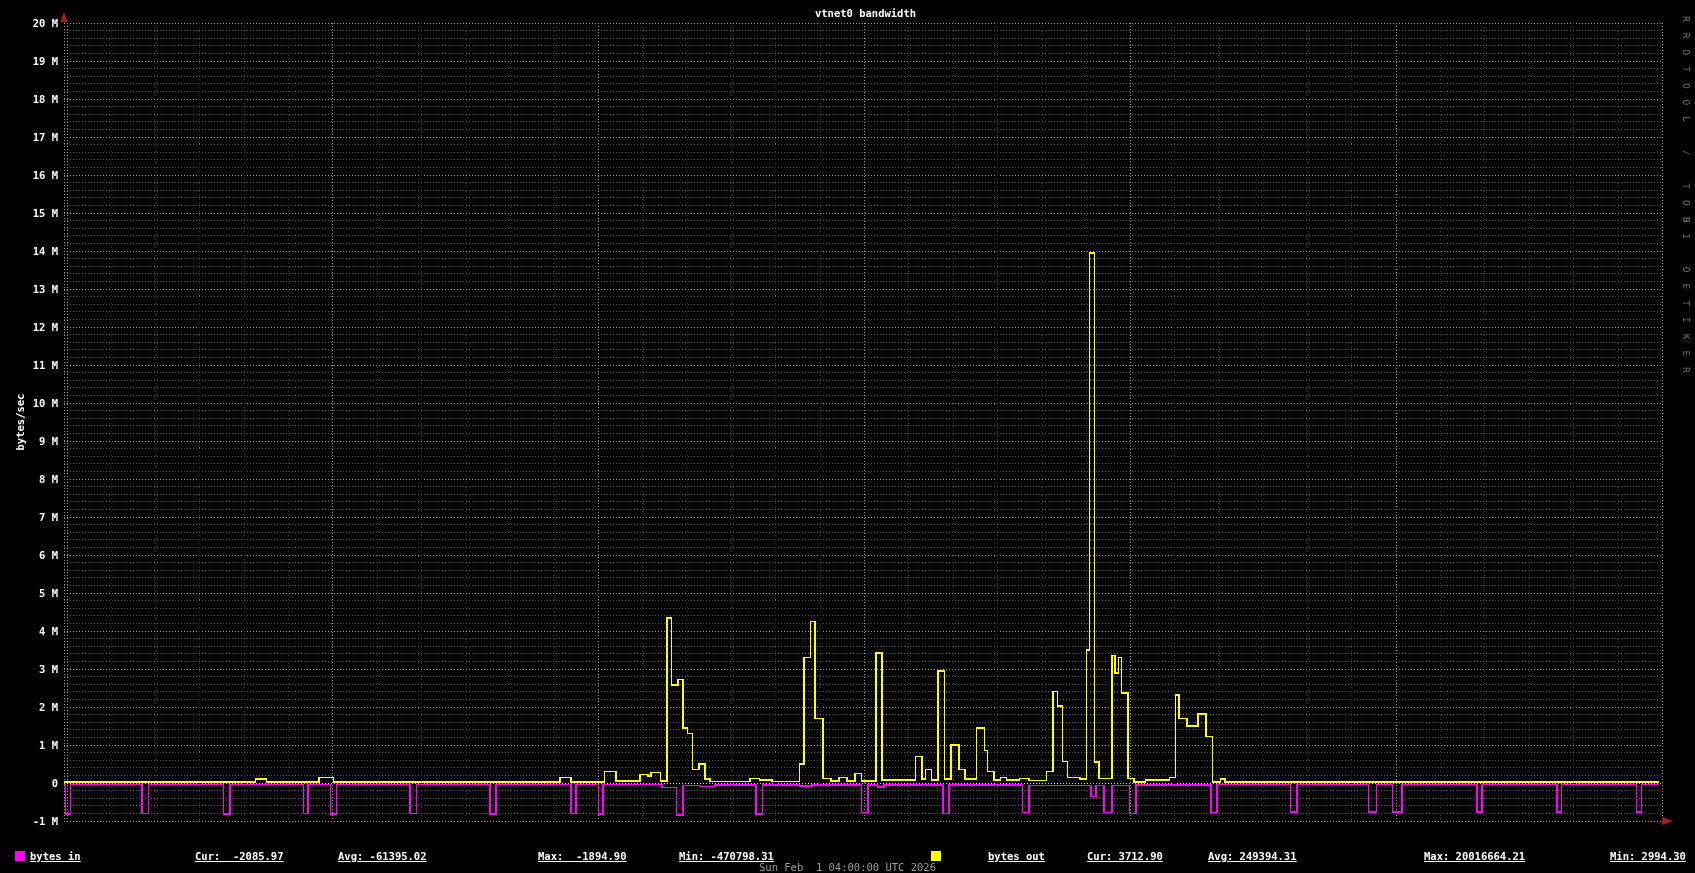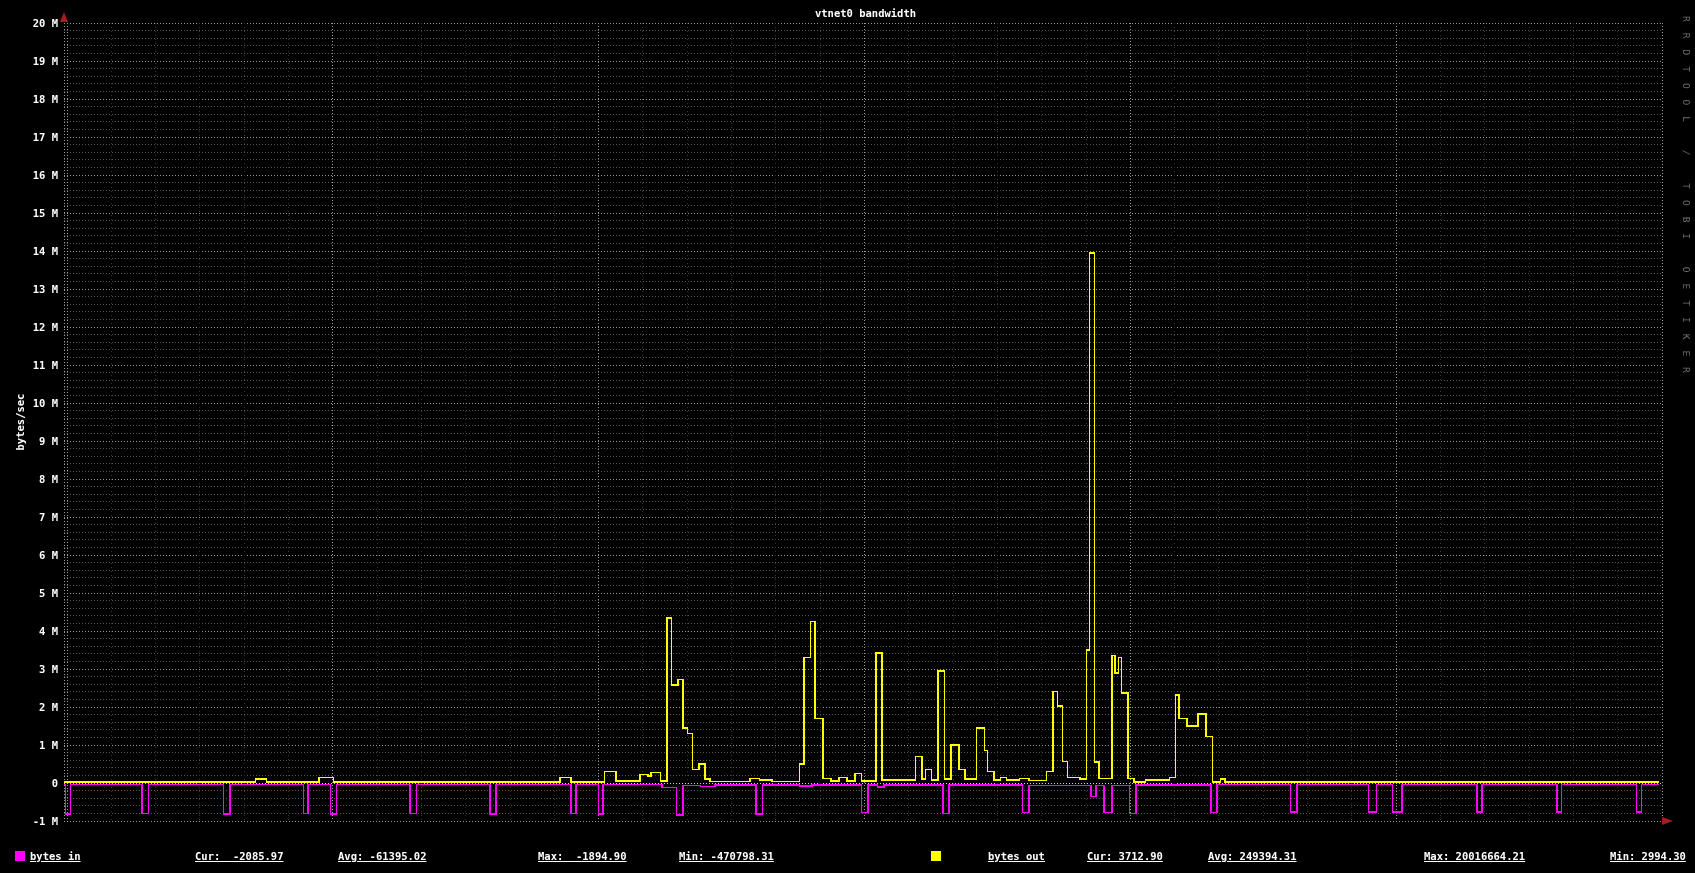--- a/index.html
+++ b/index.html
@@ -203,13 +203,14 @@
   <span class="txt leg" style="left:538px;">Max:  -1894.90</span>
   <span class="txt leg" style="left:679px;">Min: -470798.31</span>
 
   <div class="swatch" style="left: 931px; background: rgb(255, 255, 0);" id="sw-out"></div>
   <span class="txt leg" style="left:972px;margin-left:16px;">bytes out</span>
   <span class="txt leg" style="left:1087px;">Cur: 3712.90</span>
   <span class="txt leg" style="left:1208px;">Avg: 249394.31</span>
   <span class="txt leg" style="left:1424px;">Max: 20016664.21</span>
   <span class="txt leg" style="left:1610px;">Min: 2994.30</span>
 
+  <div id="timestamp" class="txt" style="color: rgb(154, 154, 154);">Sun Feb  1 04:00:00 UTC 2026</div>
 </div>
 
 </body></html>

